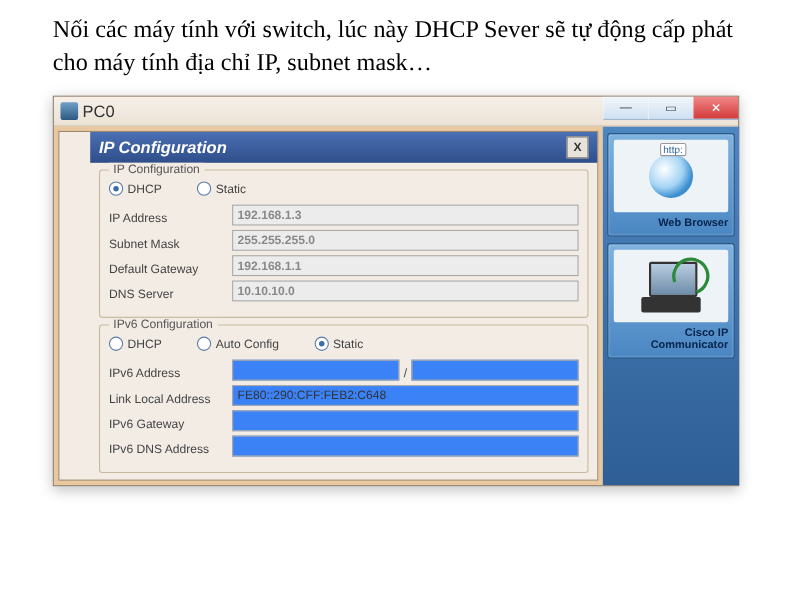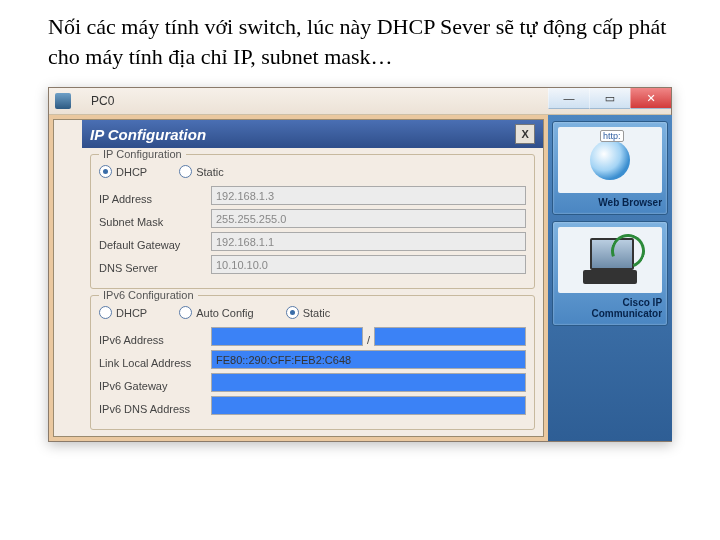--- a/index.html
+++ b/index.html
@@ -34,23 +34,22 @@
     position: relative;
   }
   .titlebar .icon {
     width: 16px;
     height: 16px;
     margin-right: 4px;
     background: linear-gradient(#6fa0c7,#2d5a82);
     border-radius: 2px;
   }
   .titlebar .title {
-    font-size: 12px;
+    font-size: 15px;
     color: #333;
-    margin-left: 16px;
   }
   .winbtns {
     position: absolute;
     right: 0;
     top: 0;
     display: flex;
   }
   .winbtn {
     width: 40px;
     height: 20px;
@@ -166,20 +165,21 @@
     height: 17px;
     border: 1px solid #aaa;
     background: #3b82f6;
     font-size: 11px;
     padding: 0 4px;
     color: #888;
   }
   .field-row input.disabled {
     background: #ececec;
     color: #888;
+    font-weight: bold;
   }
   .field-row .slash {
     margin: 0 4px;
     font-size: 11px;
   }
   .field-row input.tiny {
     flex: 0 0 30px;
   }
   .right-pane {
     width: 118px;

